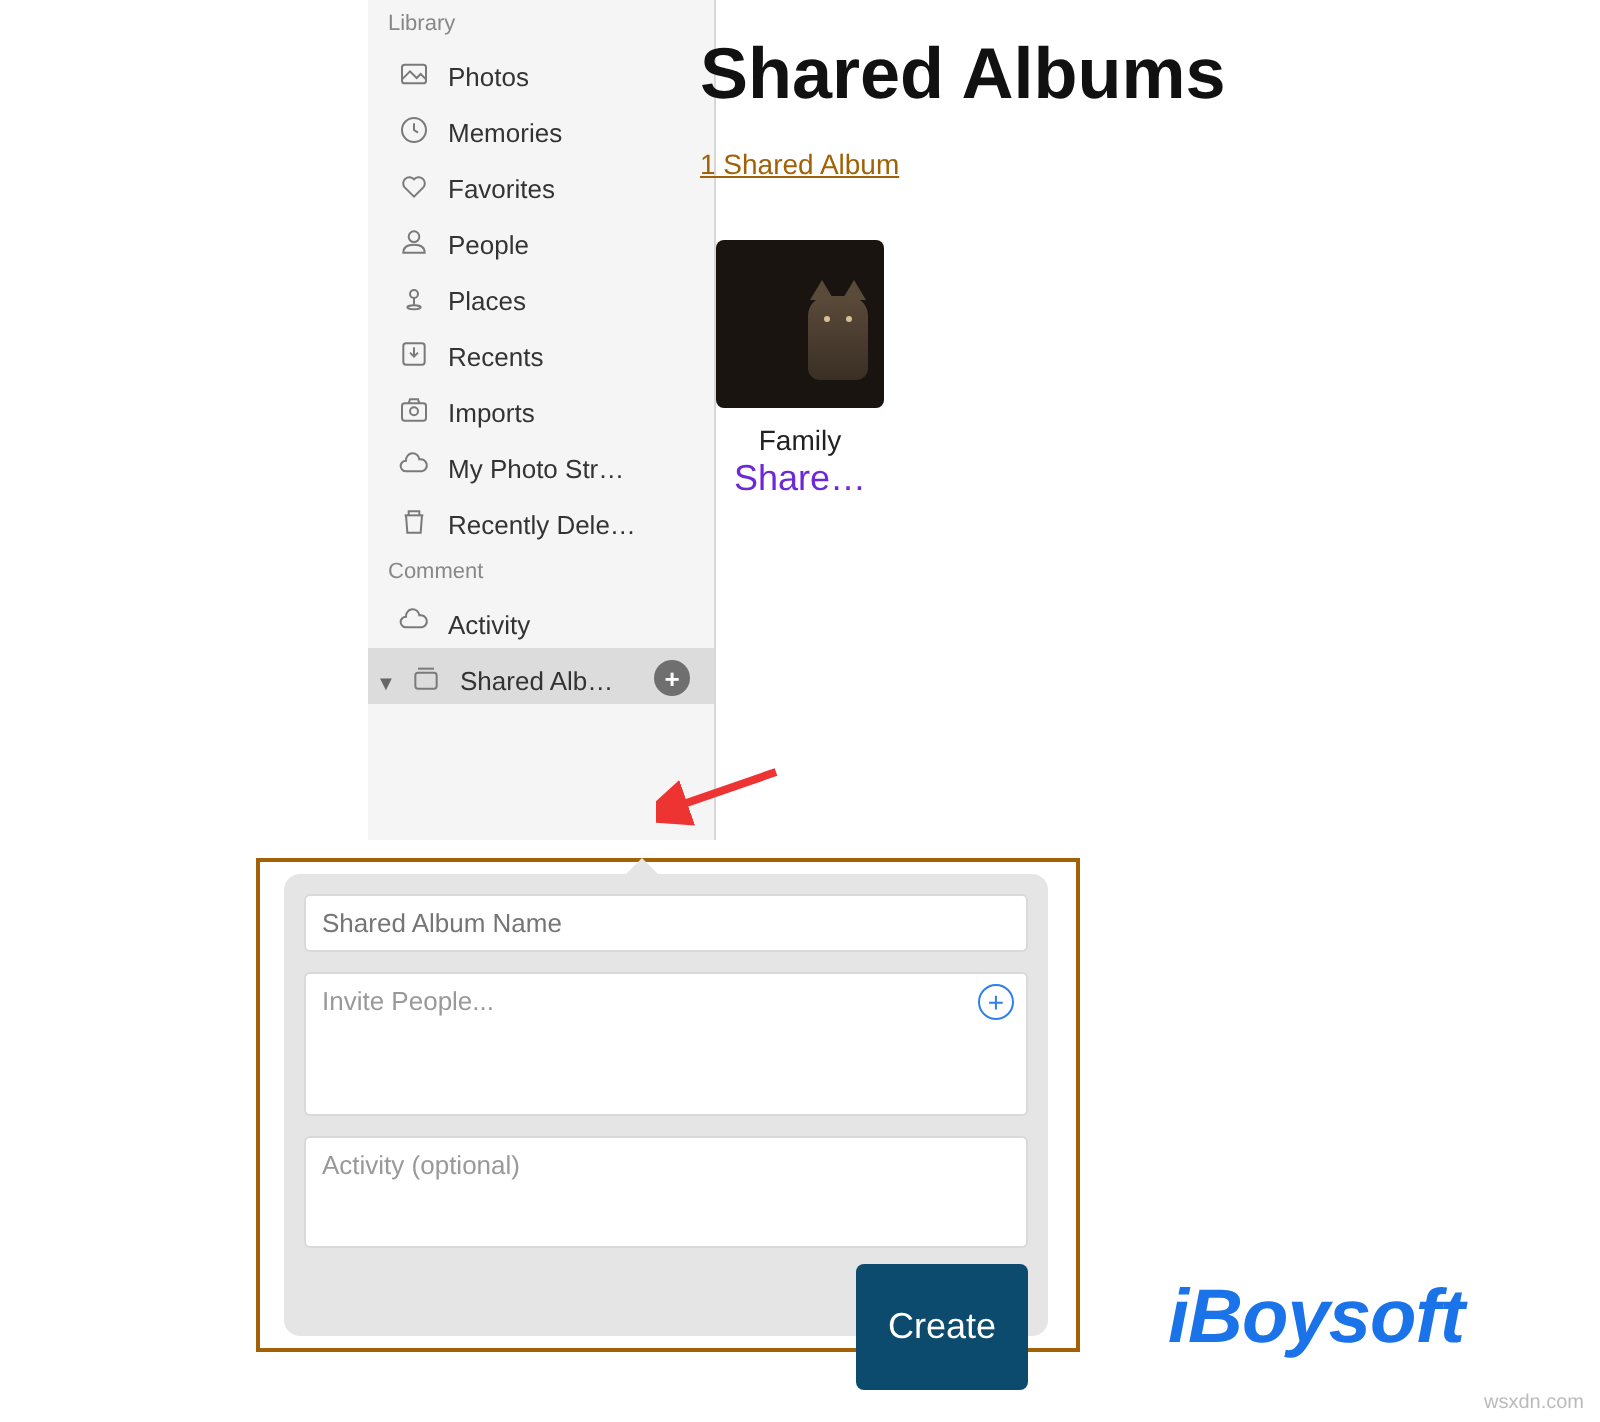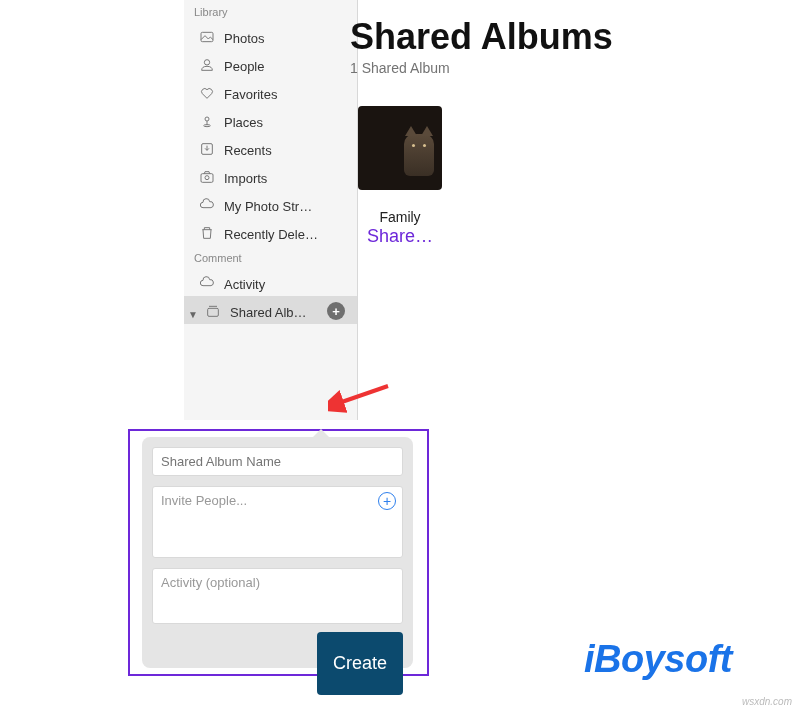--- a/index.html
+++ b/index.html
@@ -84,24 +84,25 @@
       right: 0;
       padding: 10px 10px 10px 28px;
     }
     .main h1 {
       font-size: 36px;
       font-weight: 700;
       color: #111;
       margin-top: 6px;
     }
     .subtitle {
-      color: #737373;
+      color: #a16207;
       font-size: 14px;
-      margin-top: 2px;
+      margin-top: 16px;
       margin-bottom: 30px;
+      text-decoration: underline;
     }
     .album {
       width: 100px;
       text-align: center;
     }
     .album-thumb {
       width: 84px;
       height: 84px;
       border-radius: 4px;
       background: #1a1410;
@@ -141,40 +142,40 @@
       position:absolute;
       width:3px;height:3px;border-radius:50%;
       background:#d8c090;
       top:0;
     }
     .album-thumb .eyes::before{left:2px;}
     .album-thumb .eyes::after{right:2px;}
     .album-name {
       font-size: 14px;
       color: #222;
-      margin-top: 19px;
+      margin-top: 8px;
     }
     .album-sub {
       font-size: 18px;
       color: #6d28d9;
       margin-top: 1px;
     }
     .arrow {
       position: absolute;
       left: 328px;
       top: 380px;
       pointer-events: none;
     }
     .popover-area {
       position: absolute;
       left: 128px;
       top: 429px;
-      width: 301px;
+      width: 412px;
       height: 247px;
-      border: 2px solid #6d28d9;
+      border: 2px solid #a16207;
     }
     .popover {
       position: absolute;
       left: 12px;
       top: 6px;
       right: 14px;
       bottom: 6px;
       background: #e5e5e5;
       border-radius: 8px;
       padding: 10px;
@@ -244,55 +245,63 @@
       font-style: italic;
       color: #1a73e8;
       letter-spacing: -0.5px;
     }
     .watermark-site {
       position: absolute;
       right: 8px;
       bottom: 4px;
       font-size: 10px;
       color: #bbb;
-      font-style: italic;
     }
     .sidebar-item.has-disclosure { padding-left: 4px; }
   </style>
 </head>
 <body>
 
 <div class="sidebar">
   <div class="section-header">Library</div>
 
   <div class="sidebar-item">
     <span class="icon">
         <svg viewBox="0 0 24 24">
           <rect x="3" y="5" width="18" height="14" rx="2"></rect>
           <polyline points="3,16 9,10 14,15 17,12 21,16"></polyline>
         </svg>
       </span>
     <span class="label">Photos</span>
   </div>
   <div class="sidebar-item">
     <span class="icon">
+        <svg viewBox="0 0 24 24">
+          <circle cx="12" cy="12" r="9"></circle>
+          <polyline points="12,7 12,12 15,14"></polyline>
+        </svg>
+      </span>
+    <span class="label">Memories</span>
+  </div>
+  <div class="sidebar-item">
+    <span class="icon">
+        <svg viewBox="0 0 24 24">
+          <path d="M12 20 L5 13 A4.5 4.5 0 0 1 12 7 A4.5 4.5 0 0 1 19 13 Z"></path>
+        </svg>
+      </span>
+    <span class="label">Favorites</span>
+  </div>
+  <div class="sidebar-item">
+    <span class="icon">
         <svg viewBox="0 0 24 24" fill="#7a7a7a" stroke="none">
           <circle cx="12" cy="8" r="4"></circle>
           <path d="M4 20 Q4 14 12 14 Q20 14 20 20 Z"></path>
         </svg>
       </span>
     <span class="label">People</span>
-  </div>
-  <div class="sidebar-item">
-    <span class="icon">
-        <svg viewBox="0 0 24 24">
-          <path d="M12 20 L5 13 A4.5 4.5 0 0 1 12 7 A4.5 4.5 0 0 1 19 13 Z"></path>
-        </svg>
-      </span>
-    <span class="label">Favorites</span>
   </div>
   <div class="sidebar-item">
     <span class="icon">
         <svg viewBox="0 0 24 24">
           <circle cx="12" cy="9" r="3"></circle>
           <path d="M12 12 L12 18"></path>
           <ellipse cx="12" cy="19" rx="5" ry="1.5"></ellipse>
         </svg>
       </span>
     <span class="label">Places</span>

